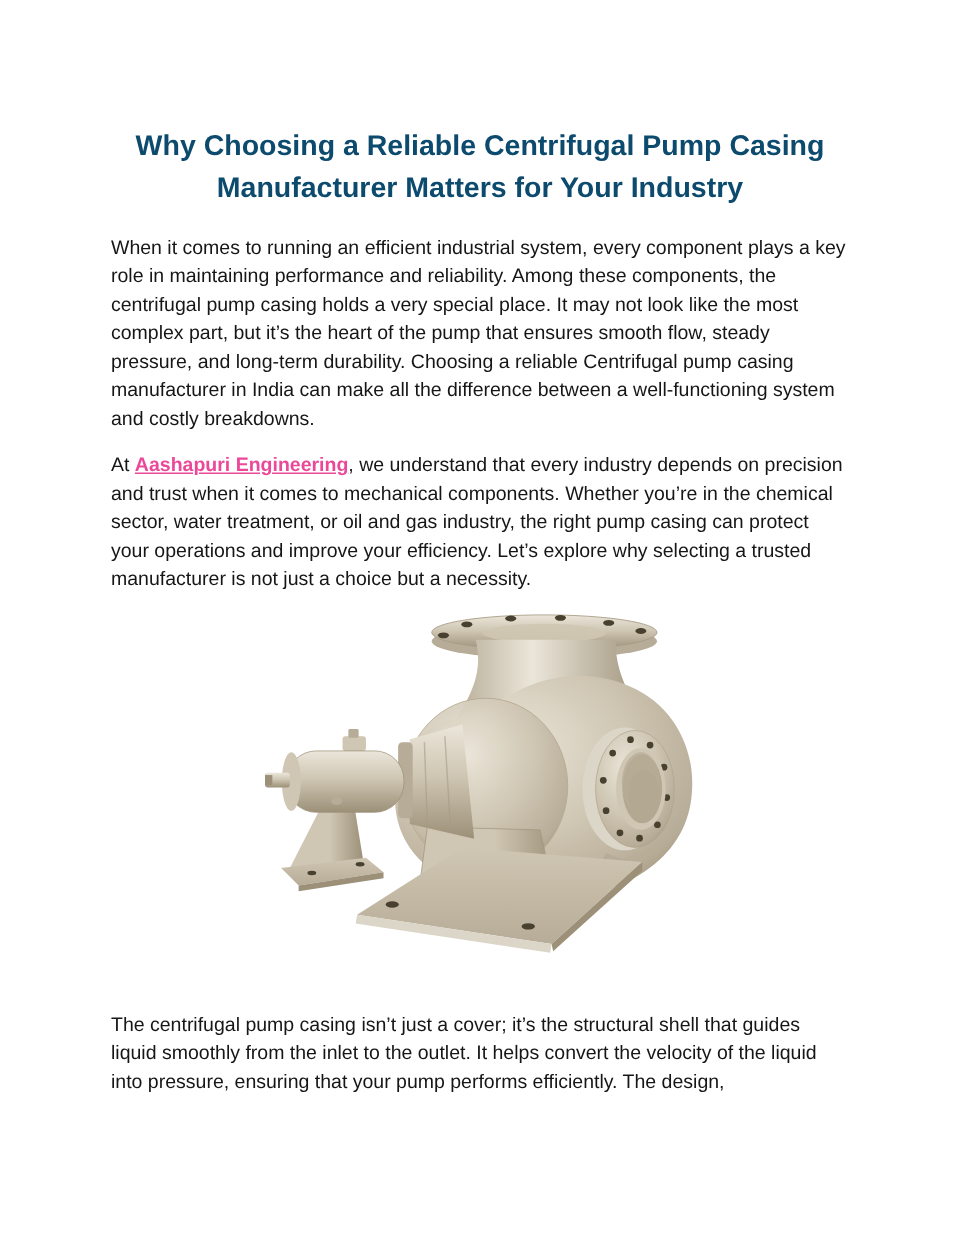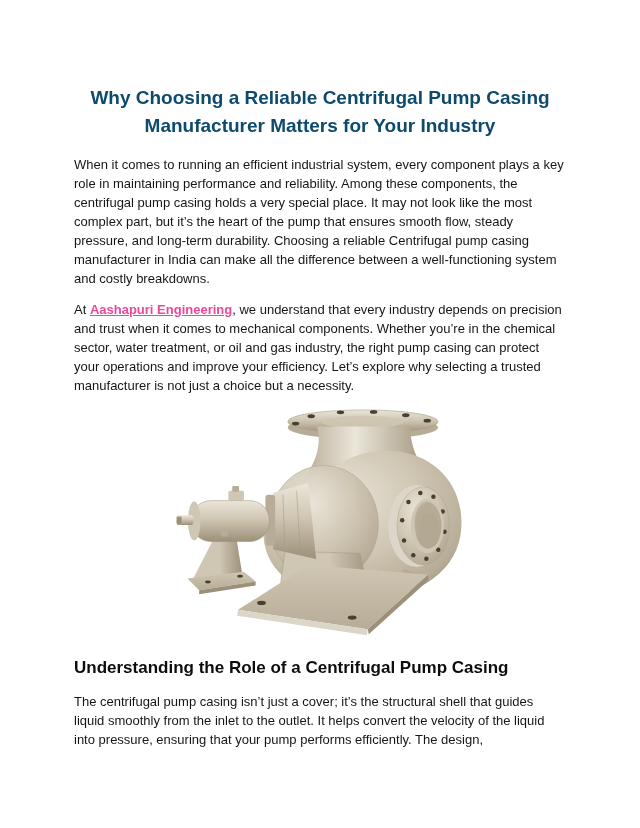--- a/index.html
+++ b/index.html
@@ -16,21 +16,21 @@
   .body-text{
     font-size:13px;line-height:19px;color:#161616;margin:0 0 12px 0;
   }
   .doc-link{color:#ec4899;text-decoration:underline;font-weight:700;cursor:pointer;}
   .doc-figure{width:312px;height:234px;margin:0 auto;padding:0;display:block;}
   .doc-figure svg{display:block;width:312px;height:234px;}
   .doc-h2{
     font-size:17px;line-height:25px;font-weight:700;color:#0d0d0d;
     margin:14px 0 12px 0;
   }
-  .last{margin-bottom:0;}
+  .last{margin-bottom:0;margin-top:32px;}
 </style>
 </head>
 <body>
 
 <div class="doc">
 
   <h1 class="doc-title">Why Choosing a Reliable Centrifugal Pump Casing Manufacturer Matters for Your Industry</h1>
 
   <p class="body-text">When it comes to running an efficient industrial system, every component plays a key role in maintaining performance and reliability. Among these components, the centrifugal pump casing holds a very special place. It may not look like the most complex part, but it’s the heart of the pump that ensures smooth flow, steady pressure, and long-term durability. Choosing a reliable Centrifugal pump casing manufacturer in India can make all the difference between a well-functioning system and costly breakdowns.</p>
 
@@ -141,17 +141,16 @@
           <circle cx="285.8" cy="107.1" r="2.3"></circle>
         </g>
         <ellipse cx="270" cy="122" rx="17" ry="28" fill="#cfc6b3"></ellipse>
         <ellipse cx="271" cy="122" rx="13.5" ry="23.5" fill="#b3a891"></ellipse>
         <ellipse cx="270" cy="118" rx="13" ry="21" opacity="0.8" fill="#b7ac97"></ellipse>
         <ellipse cx="272" cy="126" rx="10.5" ry="17" fill="#b3a891"></ellipse>
       </g>
     </svg>
   </figure>
 
-  <h2 class="doc-h2">Understanding the Role of a Centrifugal Pump Casing</h2>
 
   <p class="body-text last">The centrifugal pump casing isn’t just a cover; it’s the structural shell that guides liquid smoothly from the inlet to the outlet. It helps convert the velocity of the liquid into pressure, ensuring that your pump performs efficiently. The design,</p>
 
 </div>
 
 </body></html>

